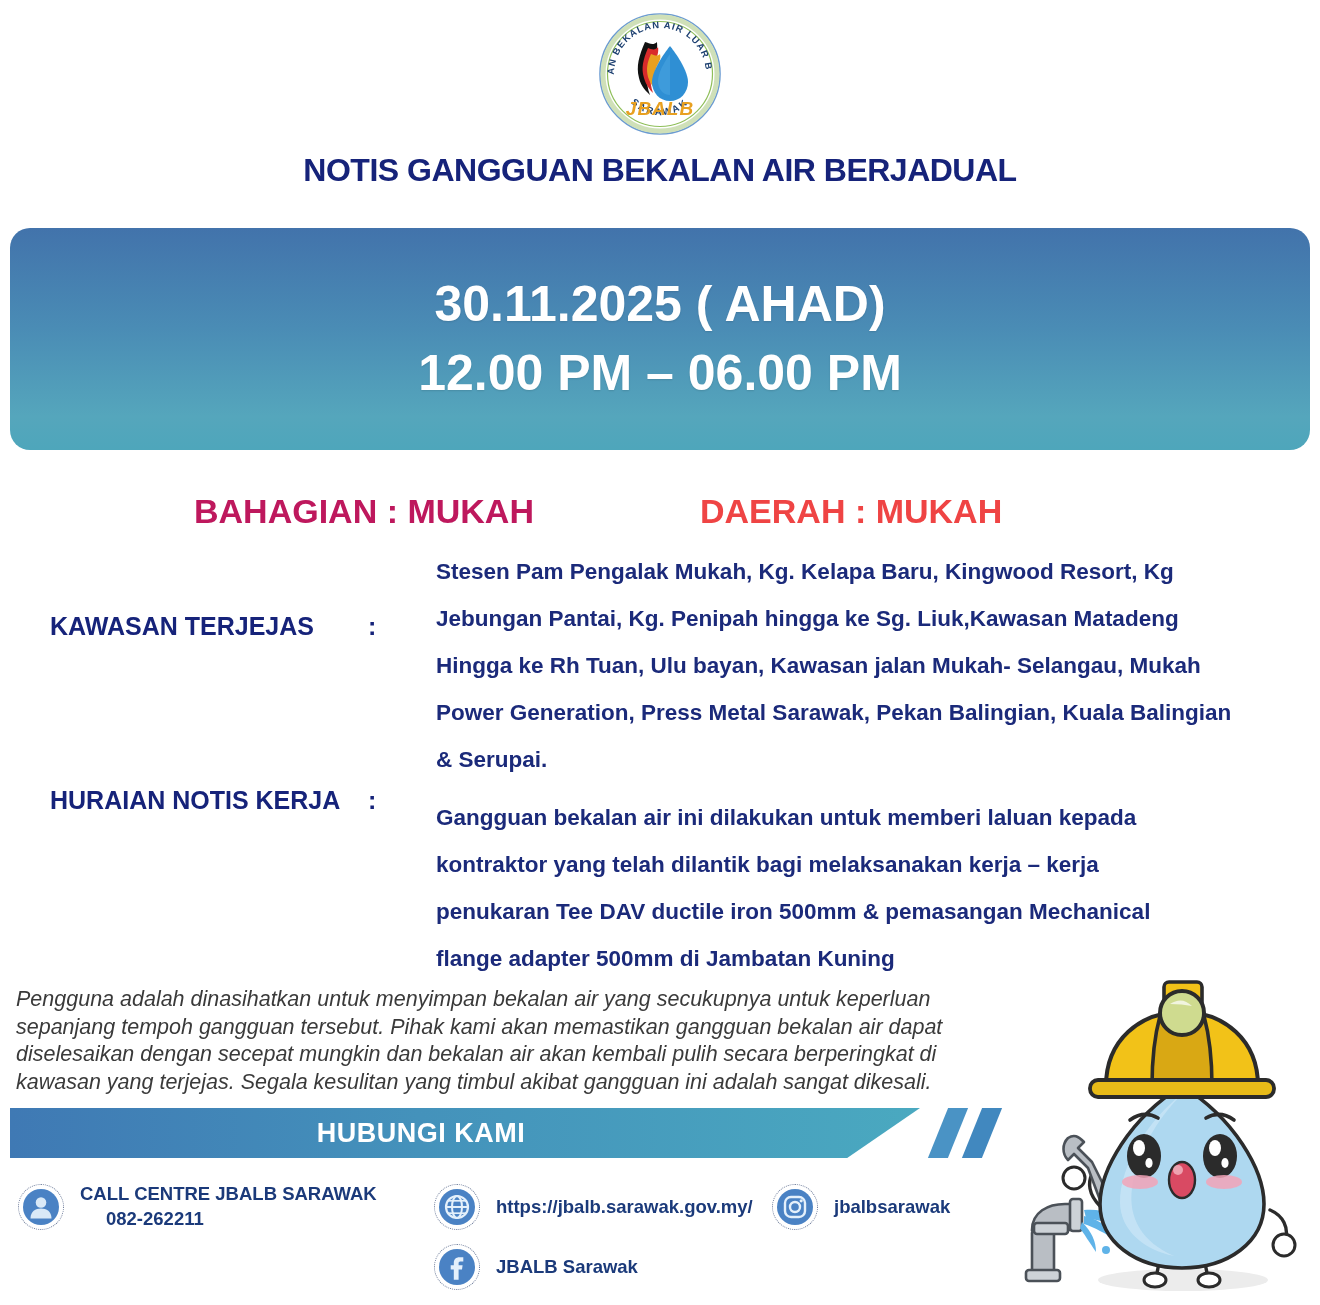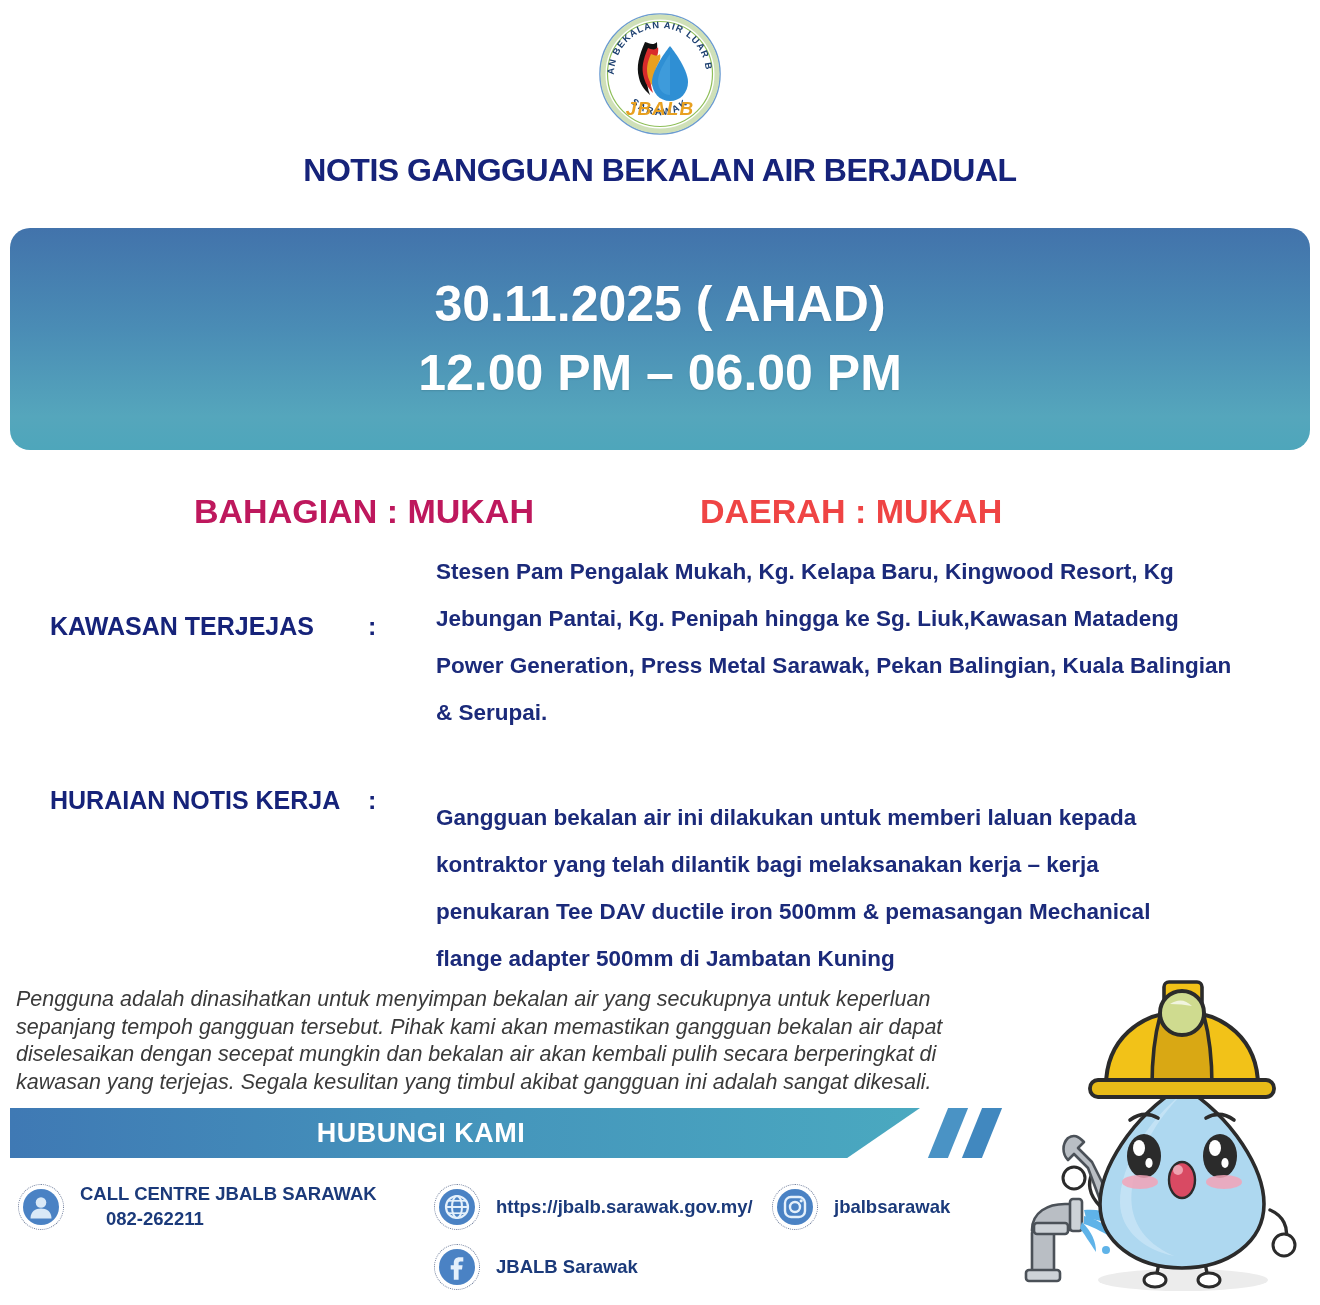--- a/index.html
+++ b/index.html
@@ -292,20 +292,21 @@
     <div class="loc-bahagian">BAHAGIAN : MUKAH</div>
     <div class="loc-daerah">DAERAH : MUKAH</div>
   </div>
 
   <div class="detail" id="kawasan-block">
     <div class="detail-label">KAWASAN TERJEJAS</div>
     <div class="detail-colon">:</div>
     <div class="detail-body">
       <span class="ln">Stesen Pam Pengalak Mukah, Kg. Kelapa Baru, Kingwood Resort, Kg</span>
       <span class="ln">Jebungan Pantai, Kg. Penipah hingga ke Sg. Liuk,Kawasan Matadeng</span>
+      <span class="ln">Hingga ke Rh Tuan, Ulu bayan, Kawasan jalan Mukah- Selangau, Mukah</span>
       <span class="ln">Power Generation, Press Metal Sarawak, Pekan Balingian, Kuala Balingian</span>
       <span class="ln">&amp; Serupai.</span>
     </div>
   </div>
 
   <div class="detail" id="huraian-block">
     <div class="detail-label">HURAIAN NOTIS KERJA</div>
     <div class="detail-colon">:</div>
     <div class="detail-body">
       <span class="ln">Gangguan bekalan air ini dilakukan untuk memberi laluan kepada</span>

